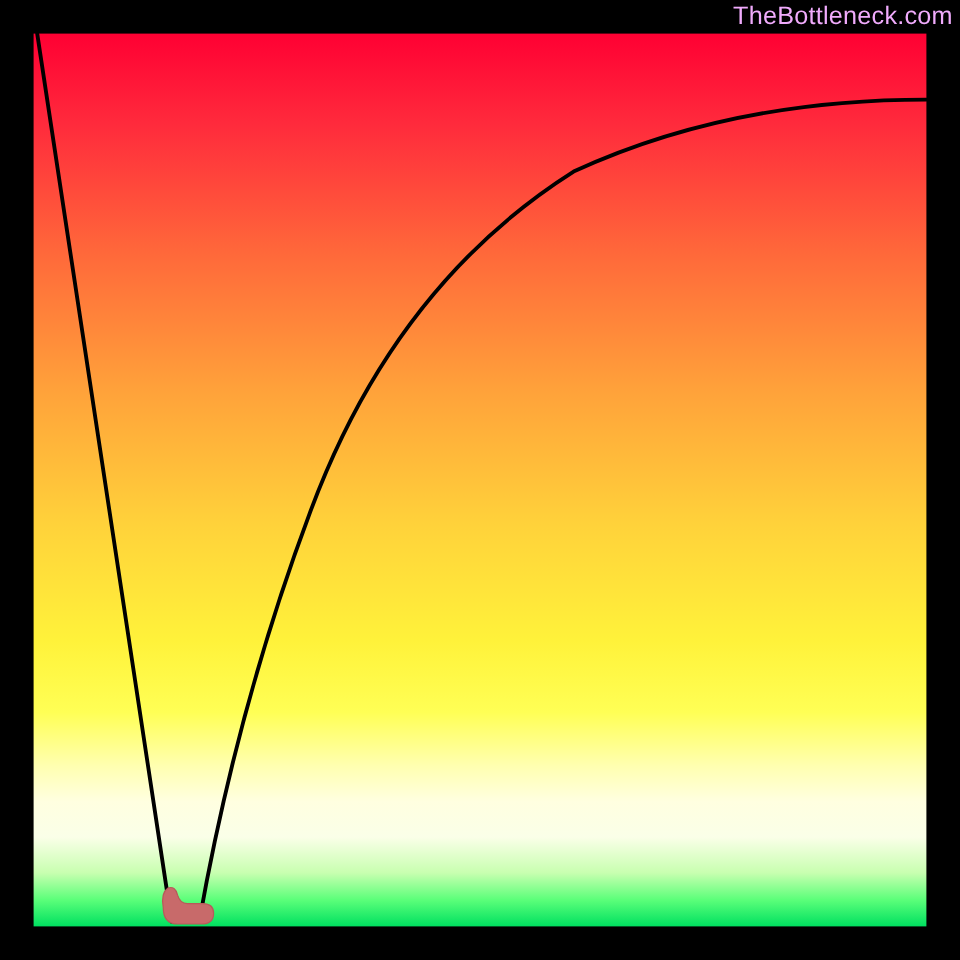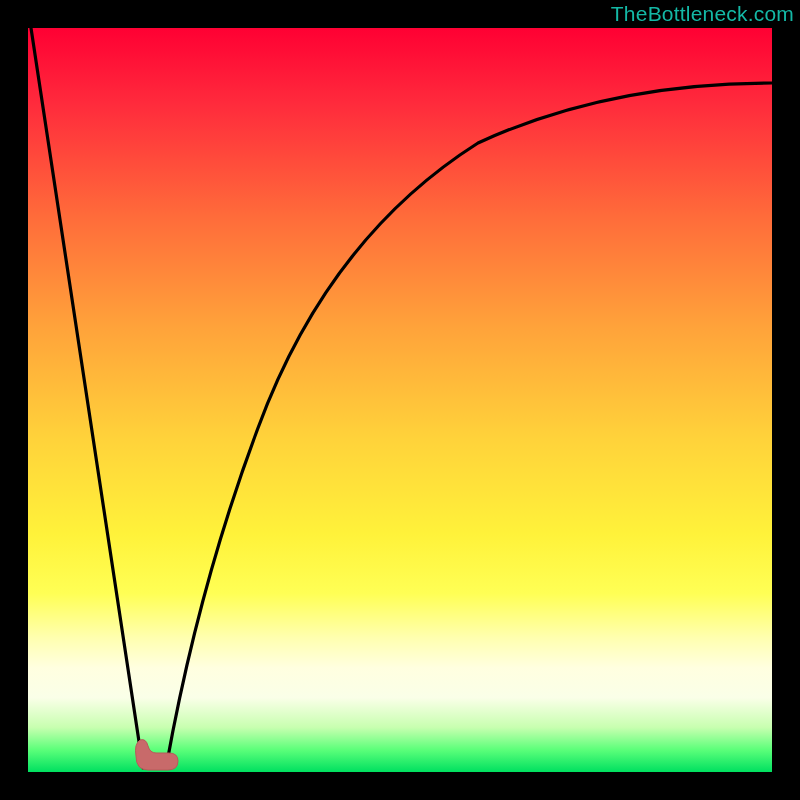--- a/index.html
+++ b/index.html
@@ -47,21 +47,21 @@
     left: 0;
     top: 0;
     width: 744px;
     height: 744px;
     overflow: visible;
   }
   .watermark {
     position: absolute;
     top: 2px;
     right: 6px;
-    color: #14b8a6;
+    color: #f0abfc;
     font-size: 21px;
     font-weight: 500;
     letter-spacing: 0.2px;
     user-select: none;
   }
 </style>
 </head>
 <body>
 
 <div class="frame">

